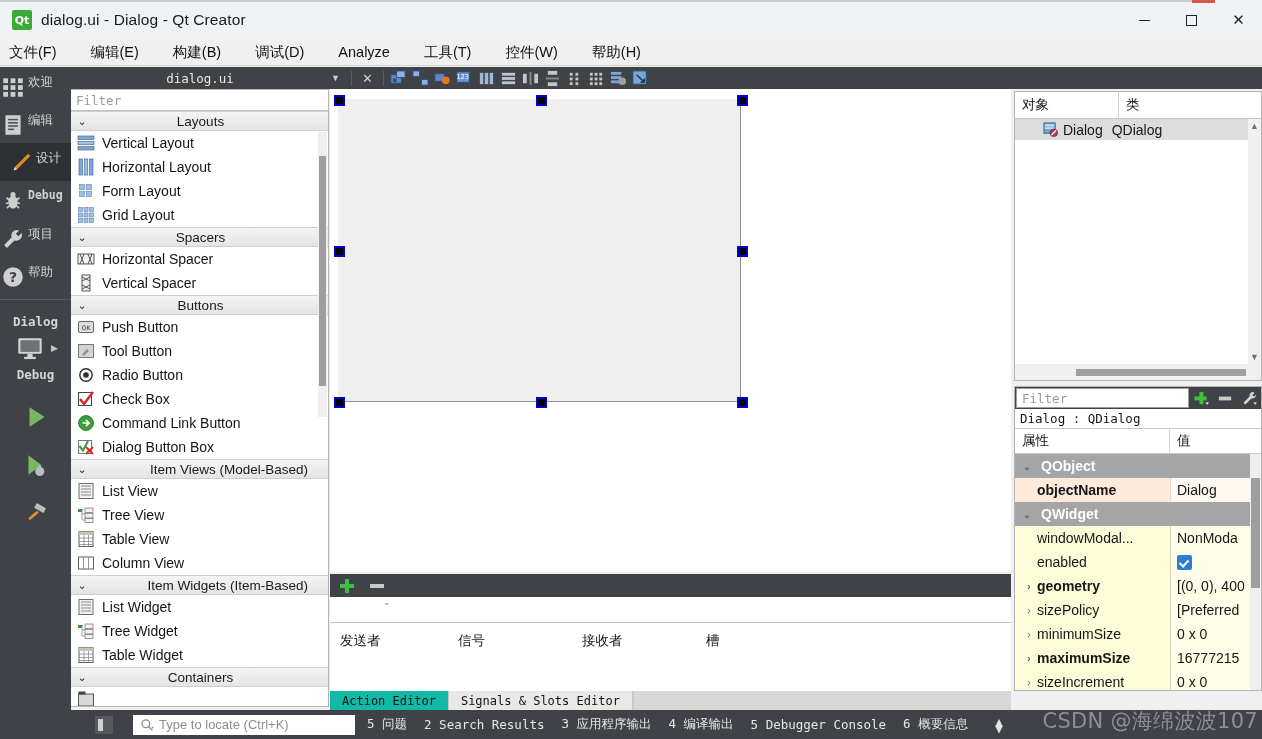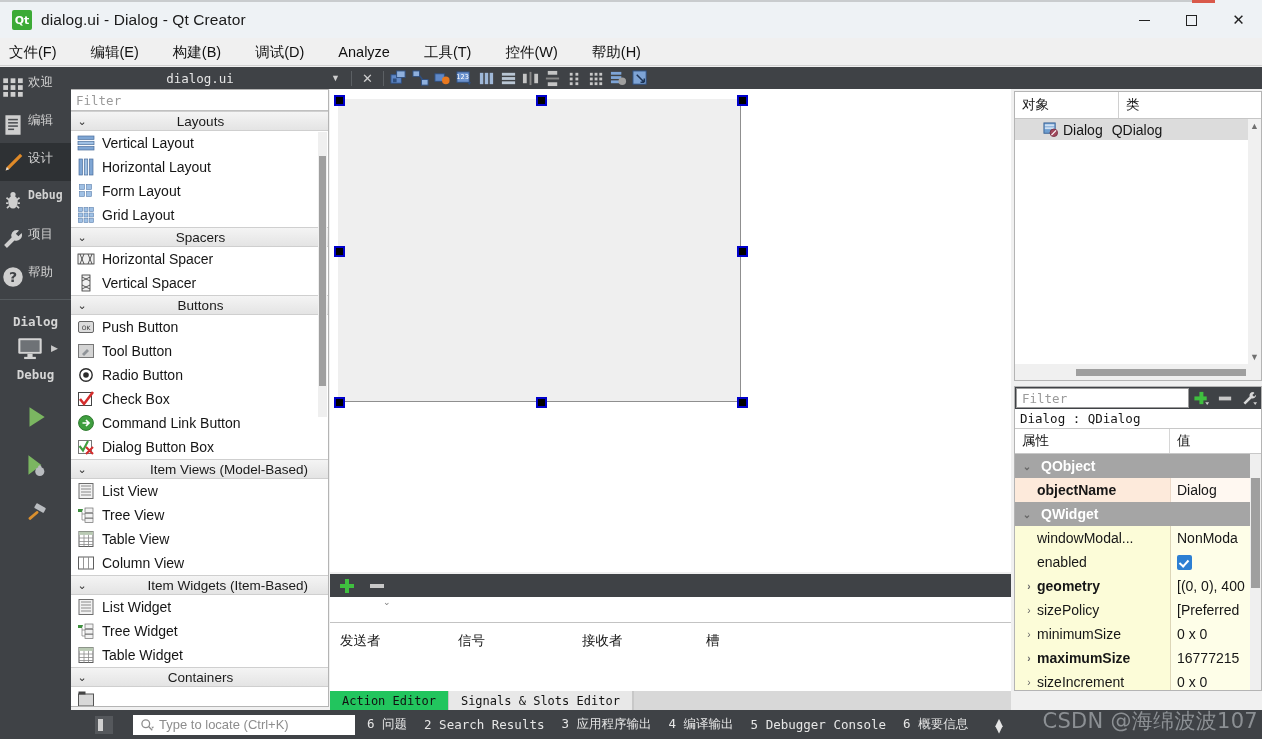--- a/index.html
+++ b/index.html
@@ -63,21 +63,21 @@
   
   .modebar {
     position: absolute; left: 0; top: 67px; width: 71px; height: 651px;
     background: #3f4246;
     display: flex; flex-direction: column; align-items: center;
   }
   .mode {
     width: 71px; padding: 7px 0 5px 0; display: flex; 
     gap: 2px; color: #c9c9c9;
   }
-  .mode.active { background: #2e3134; }
+  .mode.active { background: #2e3134; padding-left: 8px; }
   .mode-label { font-size: 12.5px; color: #d2d2d2; font-family:"DejaVu Sans", sans-serif;}
   .mode-label.en { font-family: "DejaVu Sans Mono", monospace; font-size: 11.5px; font-weight:bold;}
   .mi { width: 26px; height: 26px; display:block; }
   .modebar-sep { width: 71px; height: 1px; background: #555a5e; margin: 4px 0 2px 0; }
   .run-block { display:flex; flex-direction:column; align-items:center; gap:14px; margin-top: 12px;}
   .kit-label{ font-size:12.5px; color:#d5d5d5; font-family:"DejaVu Sans Mono", monospace; font-weight:bold;}
 
   
   .widgetbox {
     position: absolute; left: 71px; top: 89px; width: 258px; height: 618px;
@@ -167,21 +167,21 @@
   .edtabs {
     position: absolute; left: 330px; top: 691px; width: 681px; height: 19px;
     background: #e8e8e8; display: flex; align-items: flex-end;
     border-top: 1px solid #c8c8c8;
   }
   .edtab {
     height: 19px; padding: 0 12px; font-family: "DejaVu Sans Mono", monospace;
     font-size: 12px; color: #121212; display: flex; align-items: center;
     border-right: 1px solid #c8c8c8;
   }
-  .edtab.active { background: #22c55e; }
+  .edtab.active { background: #14b8a6; }
   .edtab.inactive { background: #e8e8e8; }
   .edtabs-fill { flex:1; height:19px; background:#d8d8d8; border-left:1px solid #c8c8c8;}
 
   
   .objinspector {
     position: absolute; left: 1014px; top: 91px; width: 248px; height: 290px;
     background: #fff; border: 1px solid #b4b4b4; display: flex; flex-direction: column;
   }
   .oi-head { height: 27px; display: flex; border-bottom: 1px solid #c6c6c6; }
   .oi-th { font-size: 13.5px; color: #151515; display: flex; align-items: center; padding-left: 7px; }
@@ -945,21 +945,21 @@
     <div class="sb-square"></div>
     <div class="locator">
       <svg width="14" height="14" viewBox="0 0 16 16">
         <circle cx="6.6" cy="6.6" r="4.4" fill="none" stroke="#8d8d8d" stroke-width="1.5"></circle>
         <line x1="9.8" y1="9.8" x2="14" y2="14" stroke="#8d8d8d" stroke-width="1.5"></line>
         <path d="M13 10 l3 0 l-1.5 2.3z" fill="#8d8d8d"></path>
       </svg>
       <span>Type to locate (Ctrl+K)</span>
     </div>
     <div class="sb-out">
-      <span>6 问题</span>
+      <span>5 问题</span>
       <span>2 Search Results</span>
       <span>3 应用程序输出</span>
       <span>4 编译输出</span>
       <span>5 Debugger Console</span>
       <span>6 概要信息</span>
       <span class="sb-updown">▲<br>▼</span>
     </div>
   </div>
 
   <div class="watermark">CSDN @海绵波波107</div>

